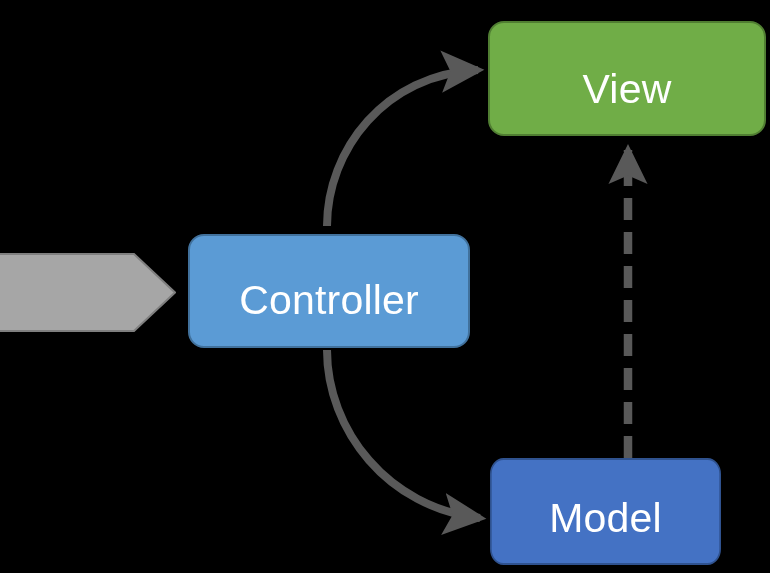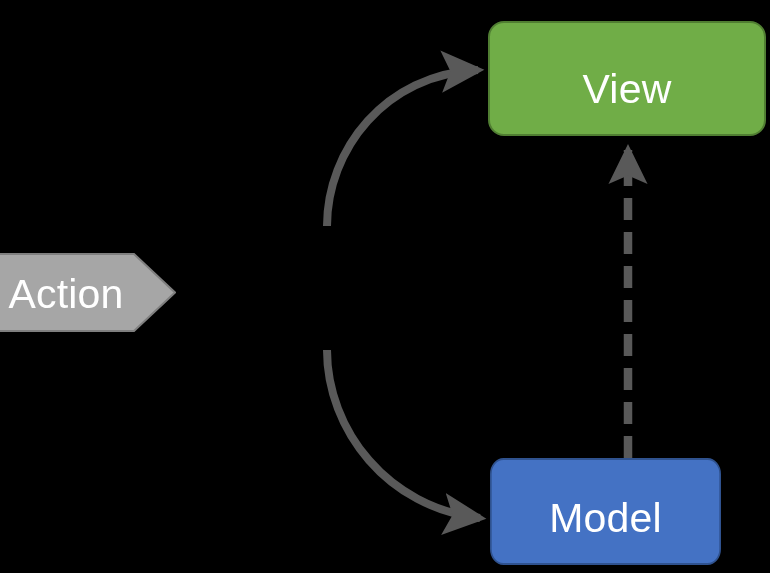--- a/index.html
+++ b/index.html
@@ -104,23 +104,28 @@
 
     <path d="M 327,350 C 327,430 388,508 480,518" fill="none" stroke="#595959" stroke-width="8" stroke-linecap="butt" marker-end="url(#arrow-solid)"></path>
 
     <path d="M 628,458 L 628,150" fill="none" stroke="#595959" stroke-width="8.5" stroke-linecap="butt" stroke-dasharray="22 12" marker-end="url(#arrow-dashed)"></path>
   </svg>
 
   <div class="node-box" id="node-action">
     <svg class="shape-fill" viewBox="0 0 186 79" preserveAspectRatio="none" xmlns="http://www.w3.org/2000/svg">
       <path d="M1,1 L144,1 L185,39.5 L144,78 L1,78 Z" fill="#A6A6A6" stroke="#7F7F7F" stroke-width="2"></path>
     </svg>
-    <div class="node-label">Action</div>
   </div>
 
+  <div class="node-box" id="node-controller">
+    <svg class="shape-fill" viewBox="0 0 282 114" preserveAspectRatio="none" xmlns="http://www.w3.org/2000/svg">
+      <rect x="1" y="1" width="280" height="112" rx="15" ry="15" fill="#5B9BD5" stroke="#41719C" stroke-width="2"></rect>
+    </svg>
+    <div class="node-label">Controller</div>
+  </div>
 
   <div class="node-box" id="node-view">
     <svg class="shape-fill" viewBox="0 0 278 115" preserveAspectRatio="none" xmlns="http://www.w3.org/2000/svg">
       <rect x="1" y="1" width="276" height="113" rx="15" ry="15" fill="#70AD47" stroke="#507E32" stroke-width="2"></rect>
     </svg>
     <div class="node-label">View</div>
   </div>
 
   <div class="node-box" id="node-model">
     <svg class="shape-fill" viewBox="0 0 276 107" preserveAspectRatio="none" xmlns="http://www.w3.org/2000/svg">

